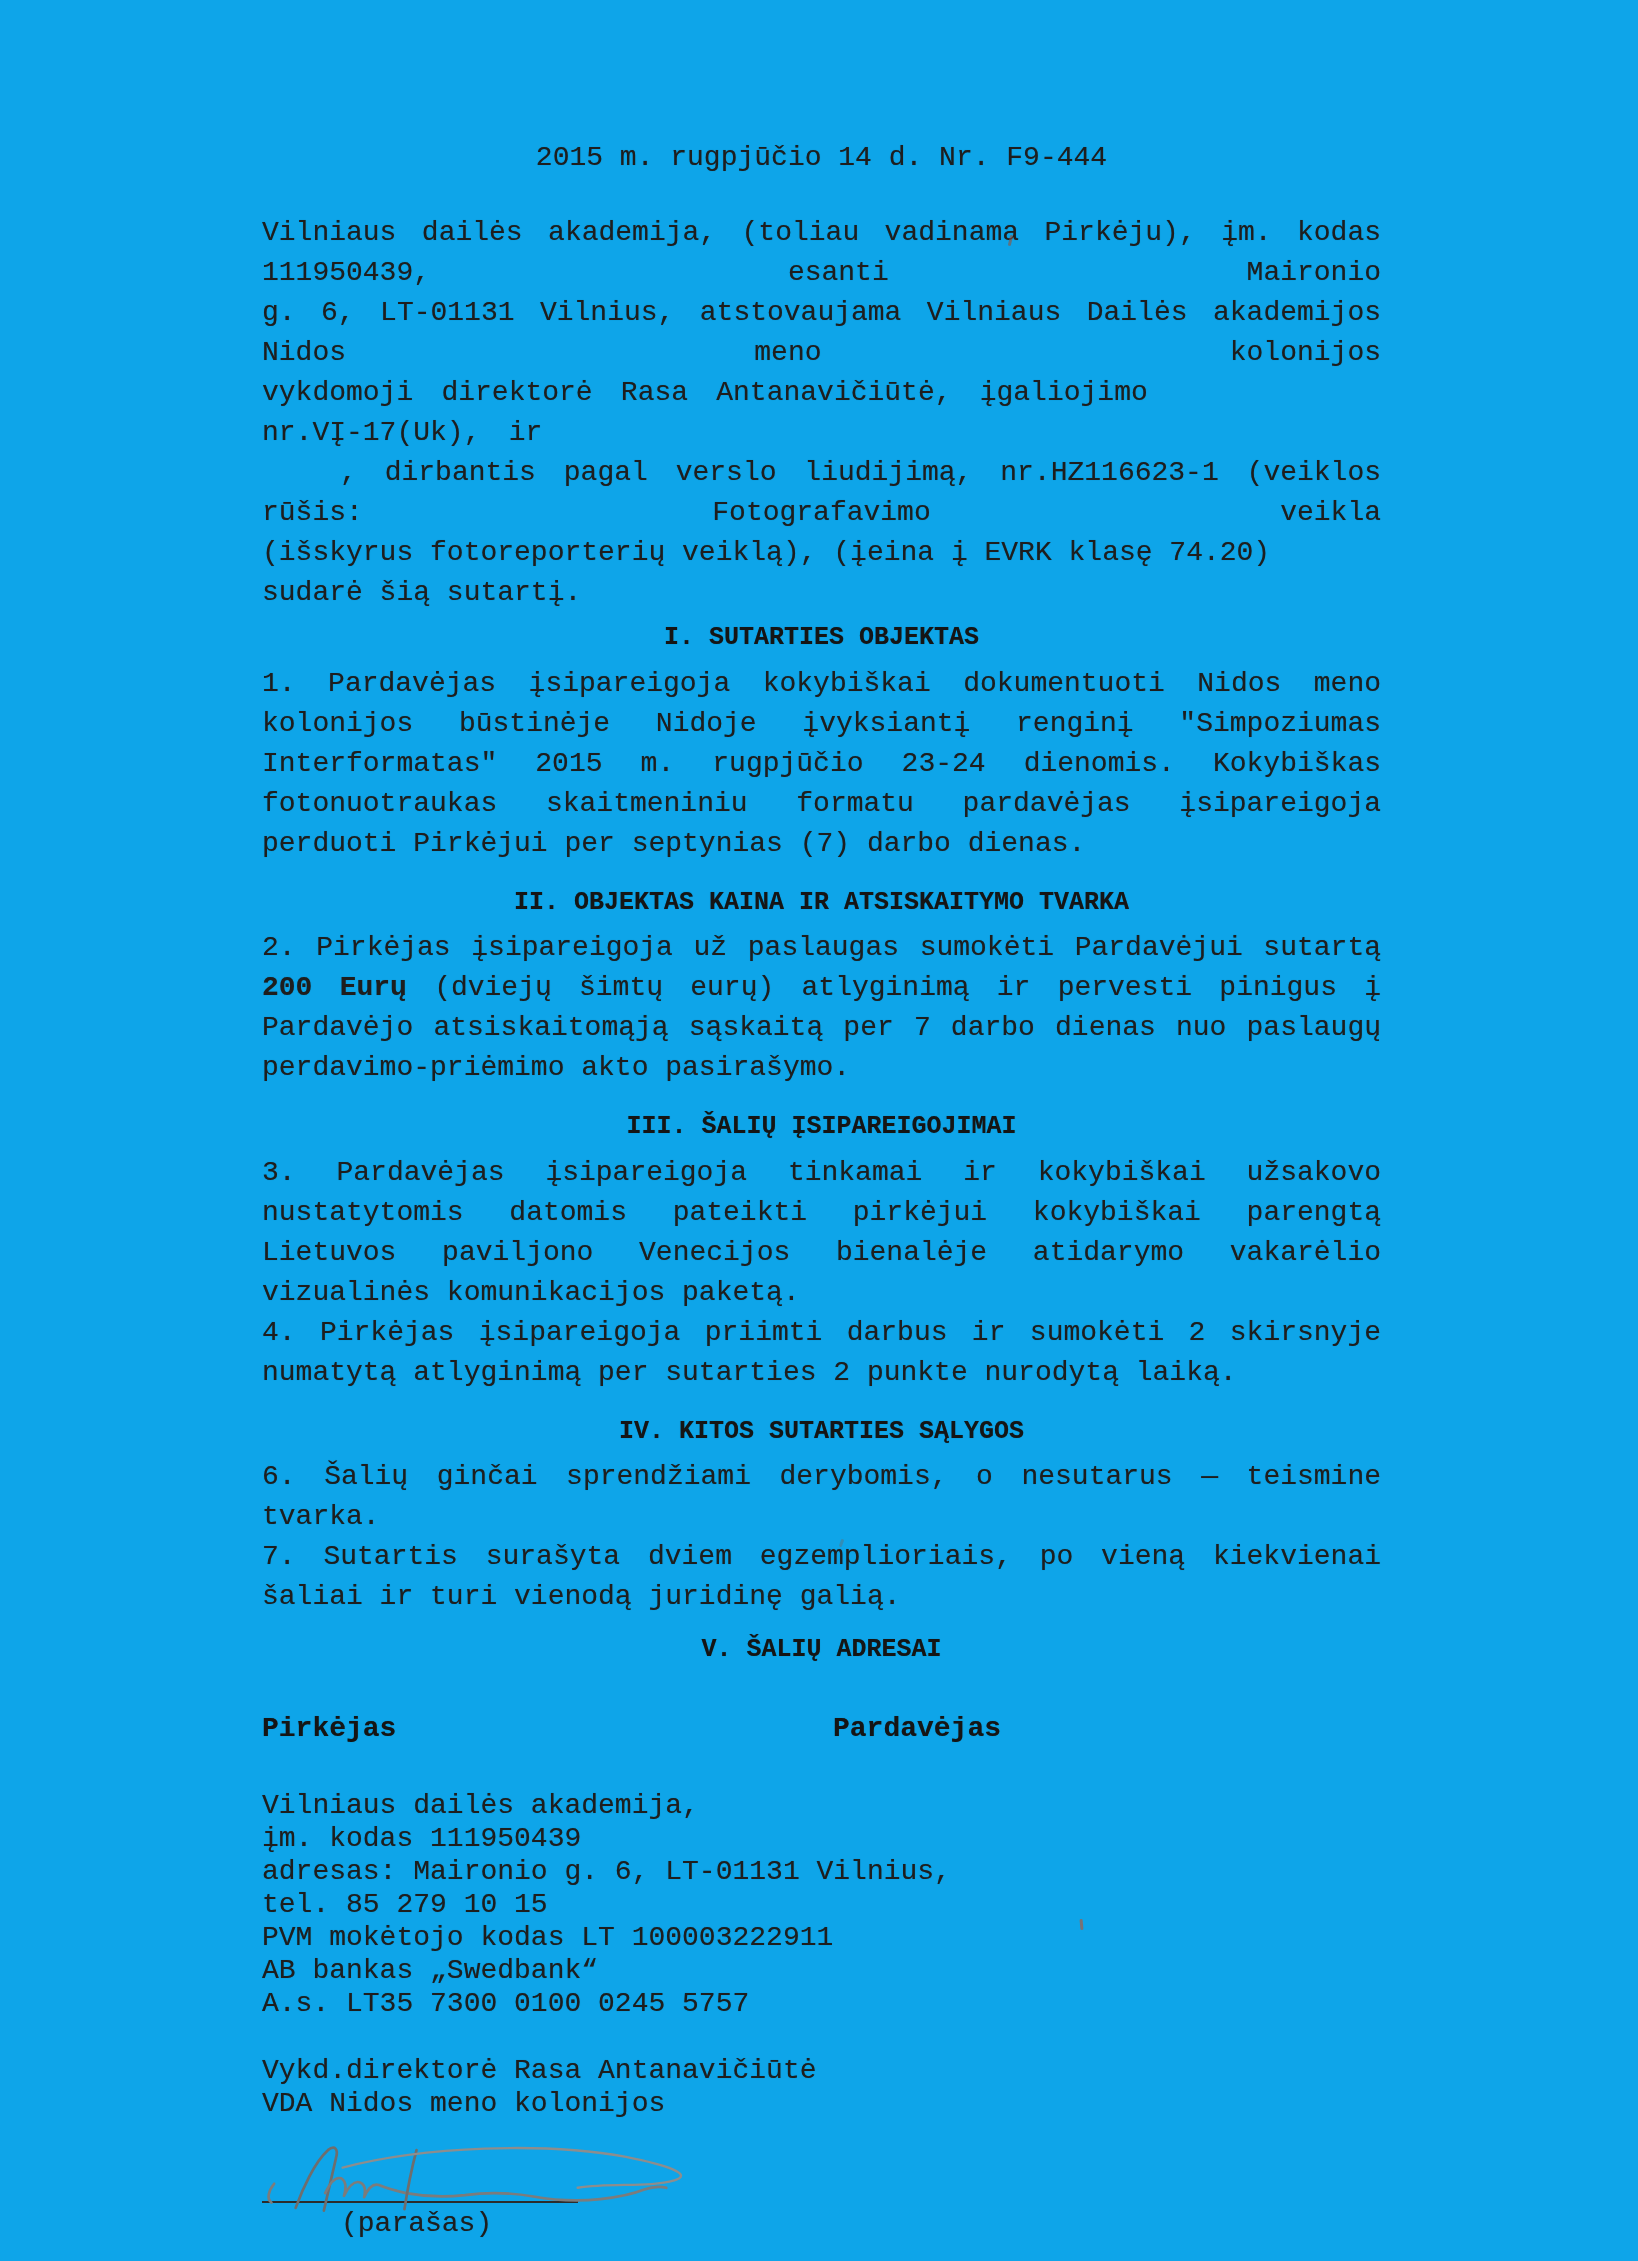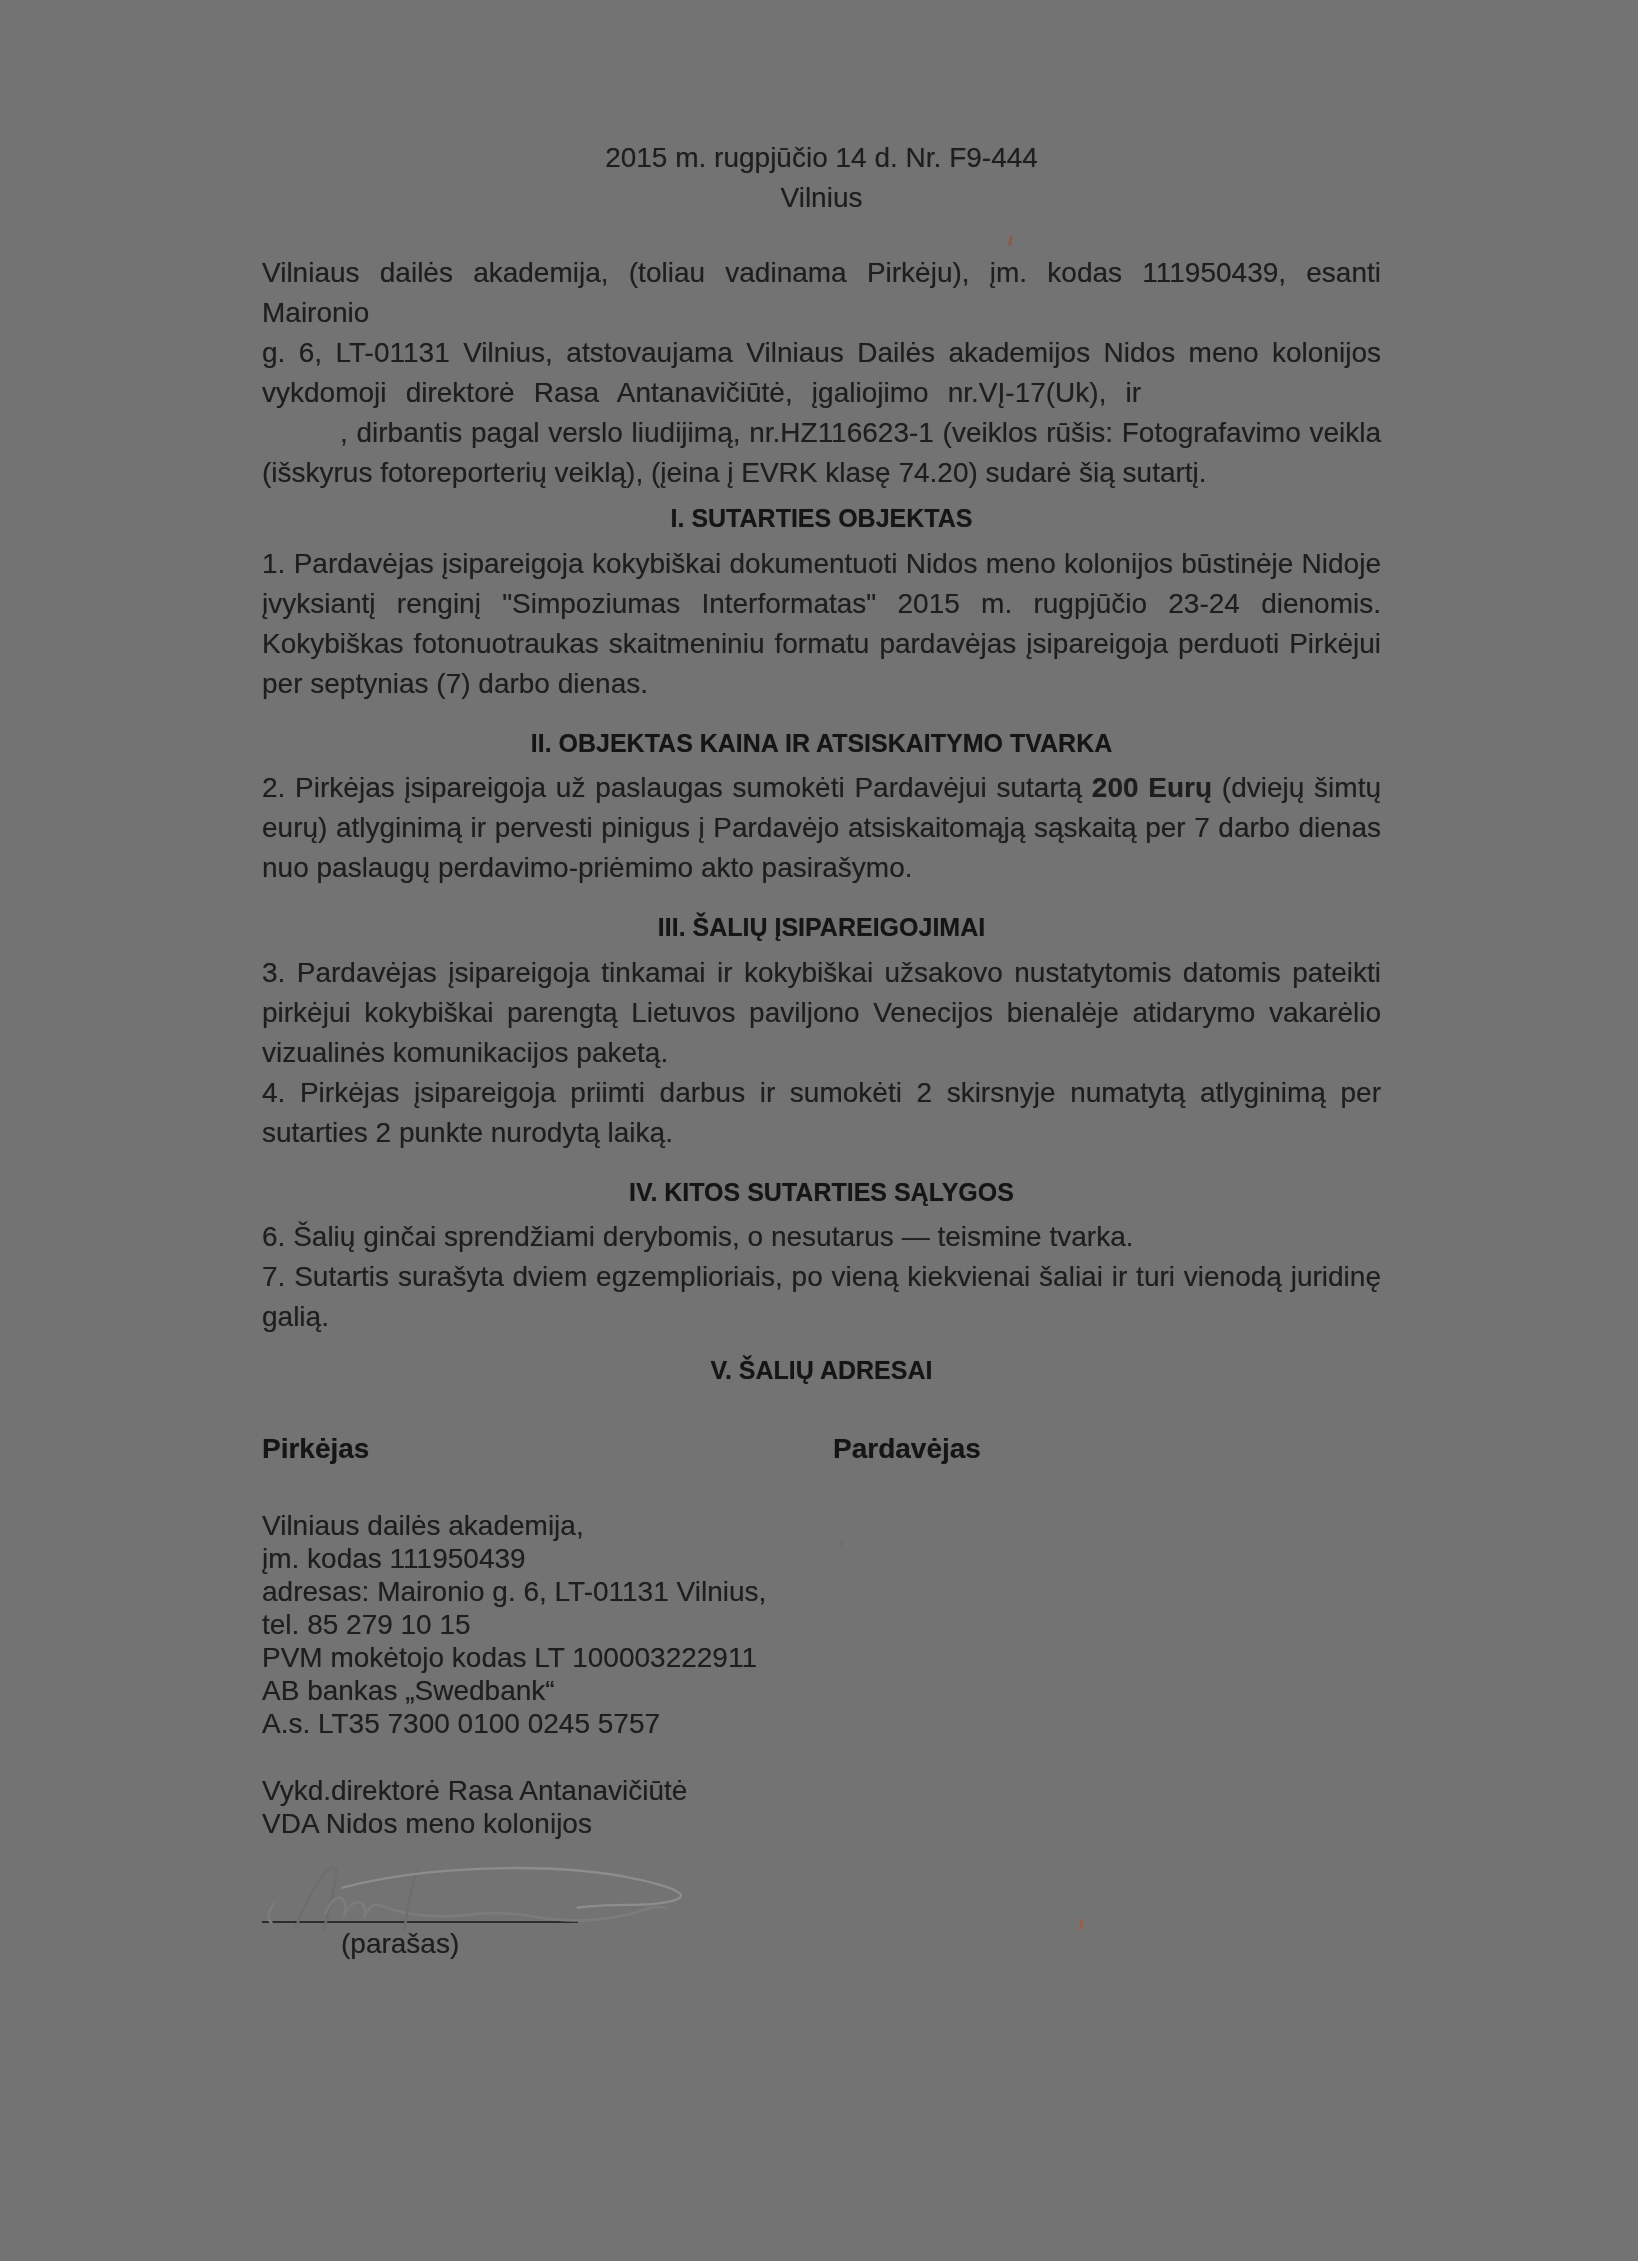--- a/index.html
+++ b/index.html
@@ -1,22 +1,22 @@
 <!DOCTYPE html>
 <html style="font-size:10.8px"><head>
 <meta charset="utf-8">
 <style>
   html, body { margin: 0; padding: 0; background: #e8e8e8; }
   .page {
     position: relative;
     width: 1638px;
     height: 2261px;
-    background: #737373;
+    background: #0ea5e9;
     overflow: hidden;
-    font-family: Liberation Sans, sans-serif;
+    font-family: Liberation Mono, monospace;
     color: #1e1e1e;
     text-shadow: 0 0 0.7px rgba(20,20,20,0.45);
   }
   .content {
     position: absolute;
     left: 262px;
     top: 0;
     width: 1119px;
     padding-top: 138px;
     font-size: 28px;
@@ -56,21 +56,20 @@
   .speck-b { left: 1080px; top: 1919px; width: 2.7px; height: 10.8px; background: #c0502a; opacity: .6; transform: rotate(-5deg); }
   .speck-c { left: 840px; top: 1539px; width: 2.7px; height: 8px; background: #6a6a6a; opacity: .4; transform: rotate(20deg); }
 </style>
 </head>
 <body>
 
 <div class="page">
   <div class="content">
 
     <div class="center">2015 m. rugpjūčio 14 d. Nr. F9-444</div>
-    <div class="center">Vilnius</div>
 
     <div class="intro">
       <div class="jline">Vilniaus dailės akademija, (toliau vadinama Pirkėju), įm. kodas 111950439, esanti Maironio</div>
       <div class="jline">g. 6, LT-01131 Vilnius, atstovaujama Vilniaus Dailės akademijos Nidos meno kolonijos</div>
       <div class="lline wide-words">vykdomoji direktorė Rasa Antanavičiūtė, įgaliojimo nr.VĮ-17(Uk), ir</div>
       <div class="indent-line">, dirbantis pagal verslo liudijimą, nr.HZ116623-1 (veiklos rūšis: Fotografavimo veikla</div>
       <div class="lline">(išskyrus fotoreporterių veiklą), (įeina į EVRK klasę 74.20) sudarė šią sutartį.</div>
     </div>
 
     <div class="heading first">I. SUTARTIES OBJEKTAS</div>

